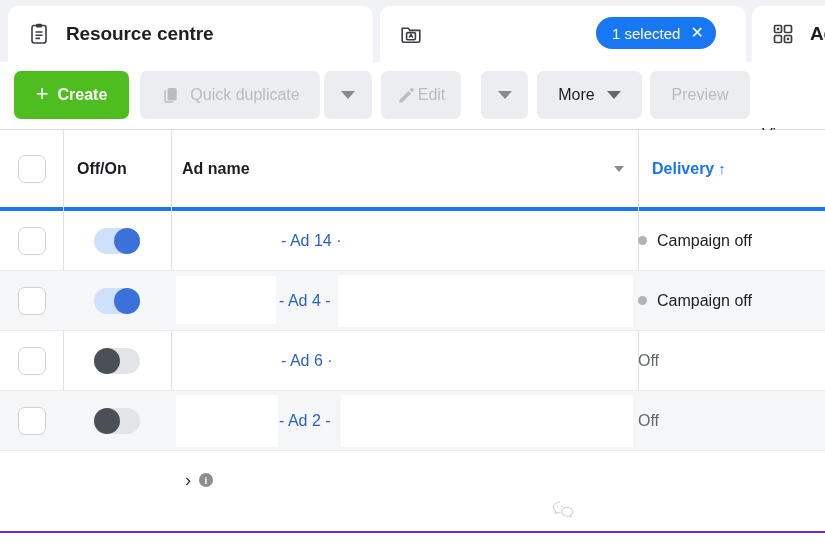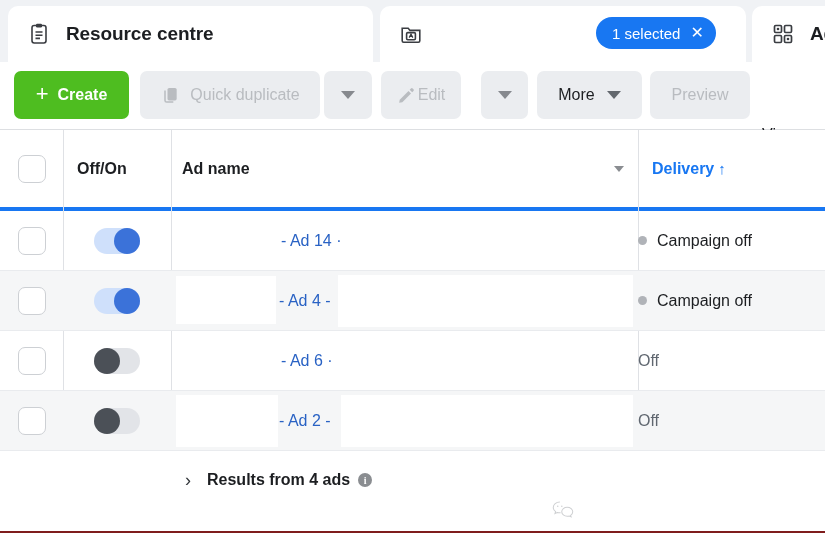--- a/index.html
+++ b/index.html
@@ -6,21 +6,21 @@
     margin: 0; padding: 0;
     width: 825px; height: 557px;
     overflow: hidden;
     background: #ffffff;
     font-family: "Liberation Sans", sans-serif;
     -webkit-font-smoothing: antialiased;
   }
   #root {
     position: relative;
     width: 825px; height: 557px;
-    background: #7f1d1d;
+    background: #6d28d9;
     overflow: hidden;
   }
 
   
   .tabstrip {
     position: absolute; left: 0; top: 0;
     width: 825px; height: 62px;
     background: #f0f2f5;
   }
   .tab {
@@ -507,21 +507,20 @@
         <span class="redact" style="left:170px; top:4px; width:292px; height:52px;"></span>
       </div>
       <div class="cell col-delivery delivery-cell">
         <span class="delivery-text muted">Off</span>
       </div>
     </div>
 
     <div class="results-row">
       <div class="results-inner">
         <span class="chev">›</span>
-        <span class="results-label">Results from 4 ads</span>
         <span class="info-icon">i</span>
       </div>
     </div>
   </div>
 
   <div class="watermark">
     <span>
       <svg width="22" height="18" viewBox="0 0 28 22" fill="none" stroke="#a6a9ad" stroke-width="1.3">
         <path d="M10 2.2C5.3 2.2 1.6 5.3 1.6 9.1c0 2.1 1.2 4 3 5.3l-.8 2.4 2.8-1.4c1 .3 2.2.5 3.4.5.3 0 .6 0 .9 0"></path>
         <circle cx="7.3" cy="7.6" r="0.95" fill="#a6a9ad" stroke="none"></circle>

